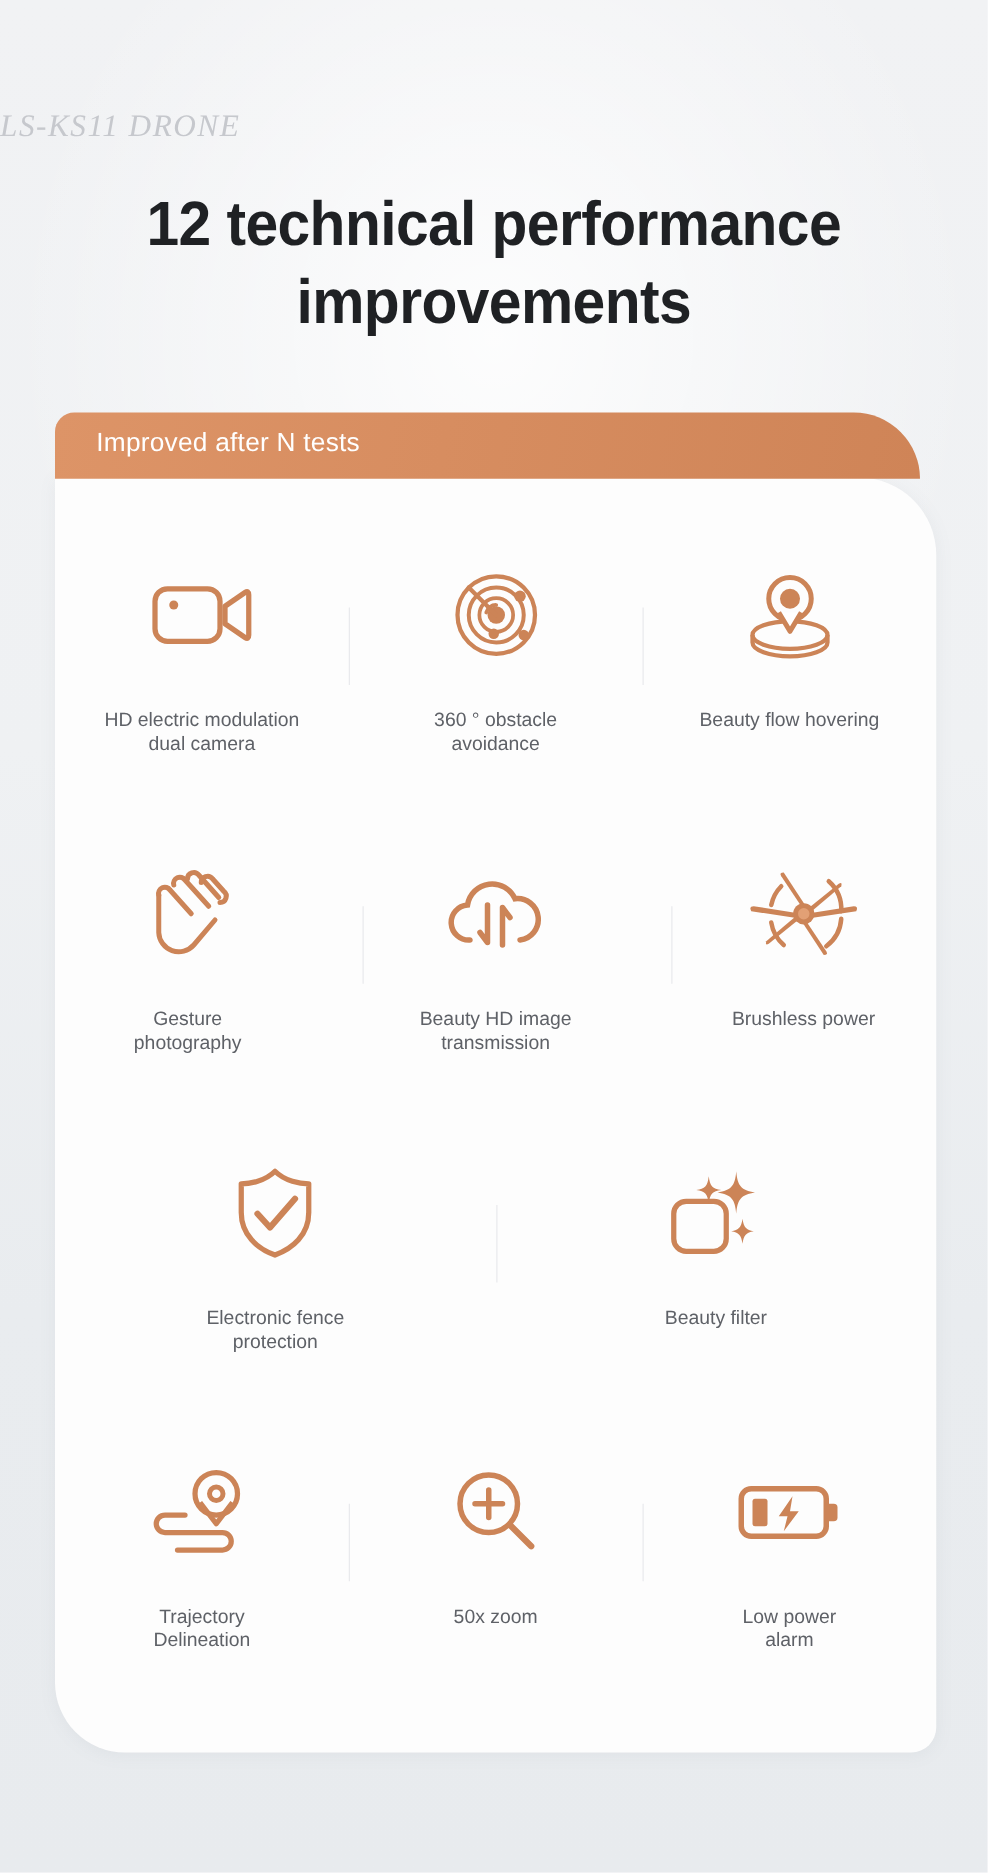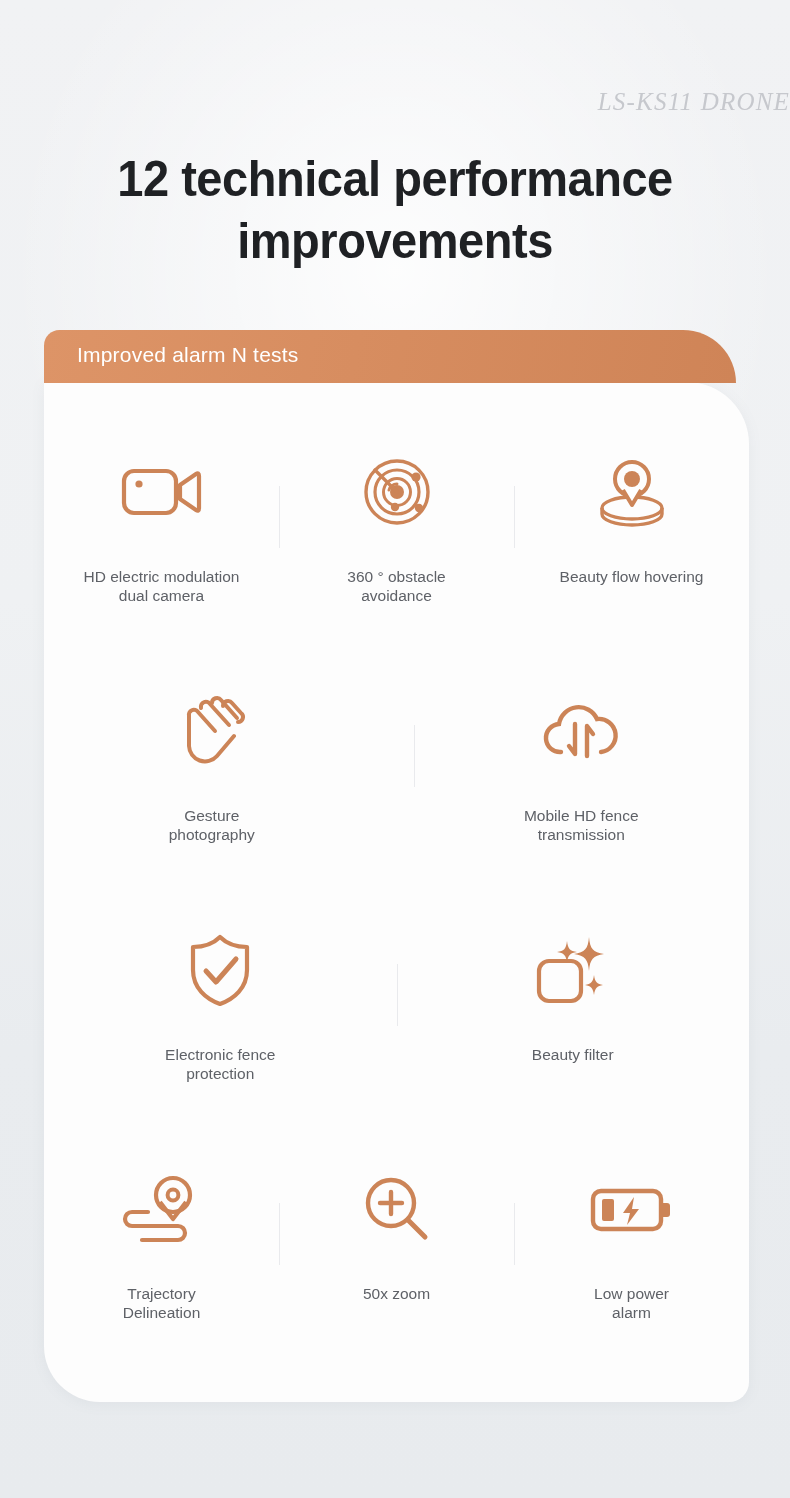--- a/index.html
+++ b/index.html
@@ -37,21 +37,21 @@
     width: 790px;
     height: 1498px;
   }
 
   
   .eyebrow {
     position: absolute;
     top: 88px;
     left: 0;
     width: 790px;
-    text-align: right;
+    text-align: left;
     font-family: "Liberation Serif", serif;
     font-style: italic;
     font-size: 25px;
     letter-spacing: 1.2px;
     color: #c6c8cd;
   }
 
   .headline {
     position: absolute;
     top: 148px;
@@ -179,21 +179,21 @@
 
   <div class="eyebrow">LS-KS11 DRONE</div>
   <div class="headline" style="white-space: pre-line;">12 technical performance
 improvements</div>
 
   <div class="card">
 
     <div class="card-body"></div>
 
     <div class="card-banner">
-      <div class="card-banner-label">Improved alarm N tests</div>
+      <div class="card-banner-label">Improved after N tests</div>
     </div>
 
     <div class="grid">
 
       <div class="row row-0">
 
         <div class="cell">
           <div class="icon-wrap">
             <svg width="84" height="62" viewBox="0 0 84 62" fill="none">
               <rect x="4" y="10" width="52" height="42" rx="10" stroke="#cc8457" stroke-width="4.2"></rect>
@@ -257,24 +257,47 @@
         </div>
 
         <div class="cell">
           <div class="icon-wrap">
             <svg width="84" height="66" viewBox="0 0 84 66" fill="none">
               <path d="M22 54 A14 14 0 0 1 20 26 A20 20 0 0 1 58 21 A14 14 0 0 1 62 54" stroke="#cc8457" stroke-width="4.4" stroke-linecap="round" fill="none"></path>
               <path d="M36 26 L36 56 L30 48" stroke="#cc8457" stroke-width="4.4" stroke-linecap="round" stroke-linejoin="round" fill="none"></path>
               <path d="M48 58 L48 28 L54 36" stroke="#cc8457" stroke-width="4.4" stroke-linecap="round" stroke-linejoin="round" fill="none"></path>
             </svg>
           </div>
-          <div class="cell-label">Mobile HD fence
+          <div class="cell-label">Beauty HD image
 transmission</div>
         </div>
 
+        <div class="cell">
+          <div class="icon-wrap">
+            <svg width="92" height="72" viewBox="0 0 92 72" fill="none">
+              <g stroke="#cc8457" stroke-width="3.6" fill="none" stroke-linecap="round">
+                <path d="M66 10 A30 30 0 0 1 76 34"></path>
+                <path d="M76 40 A30 30 0 0 1 64 62"></path>
+                <path d="M30 61 A30 30 0 0 1 20 43"></path>
+                <path d="M20 29 A30 30 0 0 1 28 14"></path>
+              </g>
+              <g fill="#cc8457">
+                <path d="M48 36 L86 30 Q90 30 88 34 L48 40 Z"></path>
+                <path d="M44 36 L6 30 Q2 30 4 34 L44 40 Z"></path>
+                <path d="M46 33 L28 6 Q26 3 30 3 L49 32 Z"></path>
+                <path d="M46 39 L64 66 Q66 69 62 69 L43 40 Z"></path>
+                <path d="M48 33 L74 12 Q77 10 76 14 L50 36 Z"></path>
+                <path d="M44 39 L18 60 Q15 62 16 58 L42 36 Z"></path>
+              </g>
+              <circle cx="46" cy="36" r="8.5" fill="#cc8457"></circle>
+              <circle cx="46" cy="36" r="4.6" fill="#e2a075"></circle>
+            </svg>
+          </div>
+          <div class="cell-label">Brushless power</div>
+        </div>
 
       </div>
 
       <div class="row row-2">
 
         <div class="cell">
           <div class="icon-wrap">
             <svg width="68" height="76" viewBox="0 0 68 76" fill="none">
               <path d="M34 5 C26 13 14 15 7 15 L7 38 C7 56 20 67 34 72 C48 67 61 56 61 38 L61 15 C54 15 42 13 34 5 Z" stroke="#cc8457" stroke-width="4.2" stroke-linejoin="round" fill="none"></path>
               <path d="M20 39 L30 50 L50 27" stroke="#cc8457" stroke-width="5" stroke-linecap="round" stroke-linejoin="round" fill="none"></path>

